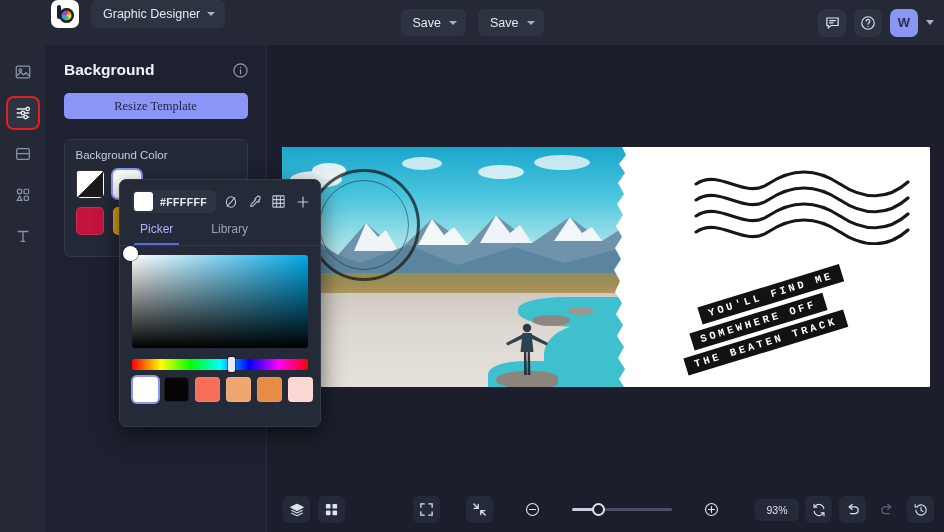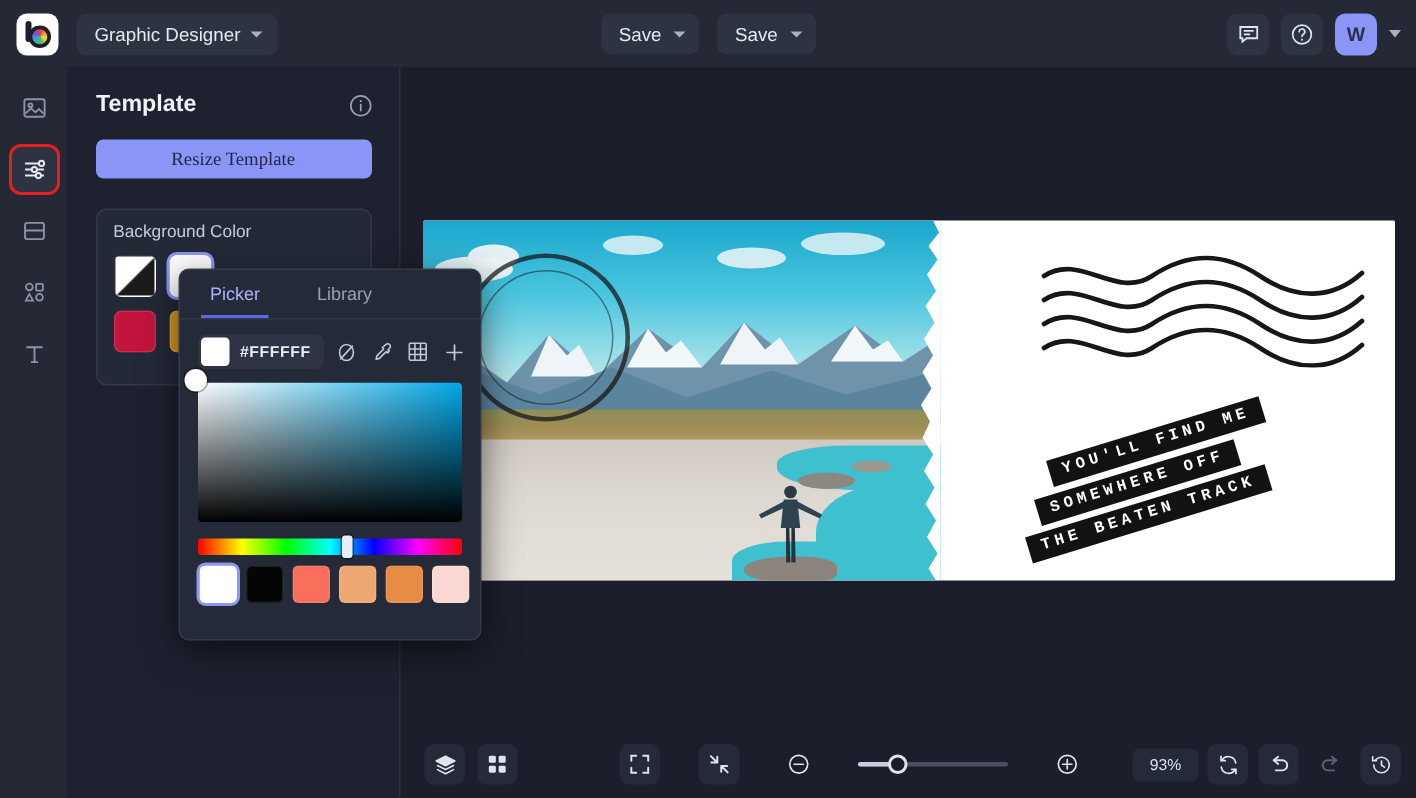--- a/index.html
+++ b/index.html
@@ -9,21 +9,21 @@
     background: #1c1f2b;
     font-family: "Liberation Sans", sans-serif;
     -webkit-font-smoothing: antialiased;
   }
   #app { position: relative; width: 944px; height: 532px; background: #1c1f2b; }
 
   
   #header {
     position: absolute; left: 0; top: 0; width: 944px; height: 45px;
     background: #252936;
-    display: flex; align-items: center;
+    display: flex; align-items: flex-start; padding-left: 40px;
   }
   #logo {
     width: 28px; height: 28px; margin-left: 11px; border-radius: 7px;
     background: #ffffff; position: relative; flex: none;
   }
   #logo .rainbow {
     position: absolute; left: 9px; top: 8px; width: 14px; height: 14px; border-radius: 50%;
     background: conic-gradient(#e8413e, #f0a02c, #f2e235, #4cbb5a, #34a5dd, #7b4bd0, #e8413e);
   }
   #logo .stem {
@@ -349,21 +349,21 @@
     </div>
     <div class="rail-item">
       <svg width="18" height="18" viewBox="0 0 20 20" fill="none" stroke="currentColor" stroke-width="1.4">
         <path d="M4 5h12M10 5v11M7.4 16h5.2"></path>
       </svg>
     </div>
   </div>
 
   <div id="panel">
     <div id="panel-head">
-      <div id="panel-title">Template</div>
+      <div id="panel-title">Background</div>
       <span class="info-icon">
         <svg width="17" height="17" viewBox="0 0 18 18" fill="none" stroke="#9aa1b4" stroke-width="1.2">
           <circle cx="9" cy="9" r="7"></circle>
           <path d="M9 8.2v4.2" stroke-linecap="round"></path>
           <circle cx="9" cy="5.8" r=".8" fill="#9aa1b4" stroke="none"></circle>
         </svg>
       </span>
     </div>
 
     <button id="resize-btn">Resize Template</button>
@@ -436,25 +436,20 @@
         <path d="M4 65 C28 49, 52 81, 76 65 S124 49, 148 65 S196 81, 216 63"></path>
       </svg>
 
       <div class="banner" id="b1">YOU'LL FIND ME</div>
       <div class="banner" id="b2">SOMEWHERE OFF</div>
       <div class="banner" id="b3">THE BEATEN TRACK</div>
     </div>
   </div>
 
   <div id="picker">
-    <div id="pk-tabs">
-      <div class="pk-tab on">Picker</div>
-      <div class="pk-tab">Library</div>
-    </div>
-
     <div id="pk-top">
       <div id="hex-box">
         <div id="hex-sw" style="background: rgb(255, 255, 255);"></div>
         <span id="hex-val">#FFFFFF</span>
       </div>
       <span class="pk-icon">
         <svg width="16" height="16" viewBox="0 0 18 18" fill="none" stroke="currentColor" stroke-width="1.2">
           <ellipse cx="9" cy="9" rx="5.2" ry="6"></ellipse>
           <path d="M4.6 13.8 L13.4 4.2" stroke-linecap="round"></path>
         </svg>
@@ -468,20 +463,25 @@
         <svg width="15" height="15" viewBox="0 0 16 16" fill="none" stroke="currentColor" stroke-width="1.1">
           <rect x="2" y="2" width="12" height="12" rx="0.8"></rect>
           <path d="M6 2v12M10 2v12M2 6h12M2 10h12"></path>
         </svg>
       </span>
       <span class="pk-icon">
         <svg width="16" height="16" viewBox="0 0 18 18" fill="none" stroke="currentColor" stroke-width="1.3" stroke-linecap="round">
           <path d="M9 3.5v11M3.5 9h11"></path>
         </svg>
       </span>
+    </div>
+
+    <div id="pk-tabs">
+      <div class="pk-tab on">Picker</div>
+      <div class="pk-tab">Library</div>
     </div>
 
     <div id="sv-area">
       <div id="sv-knob"></div>
     </div>
 
     <div id="hue-track">
       <div id="hue-knob" style="left: 96px;"></div>
     </div>
 

